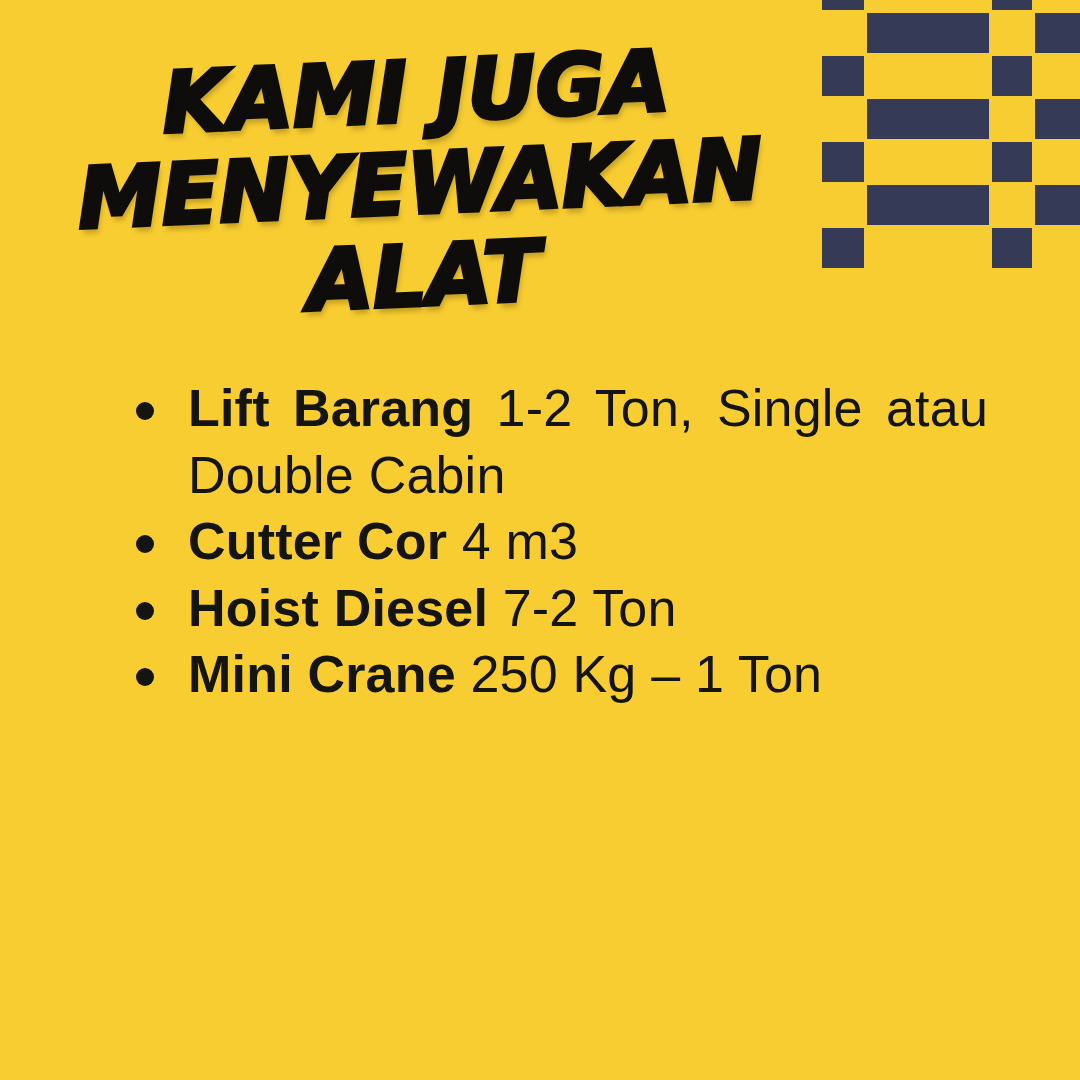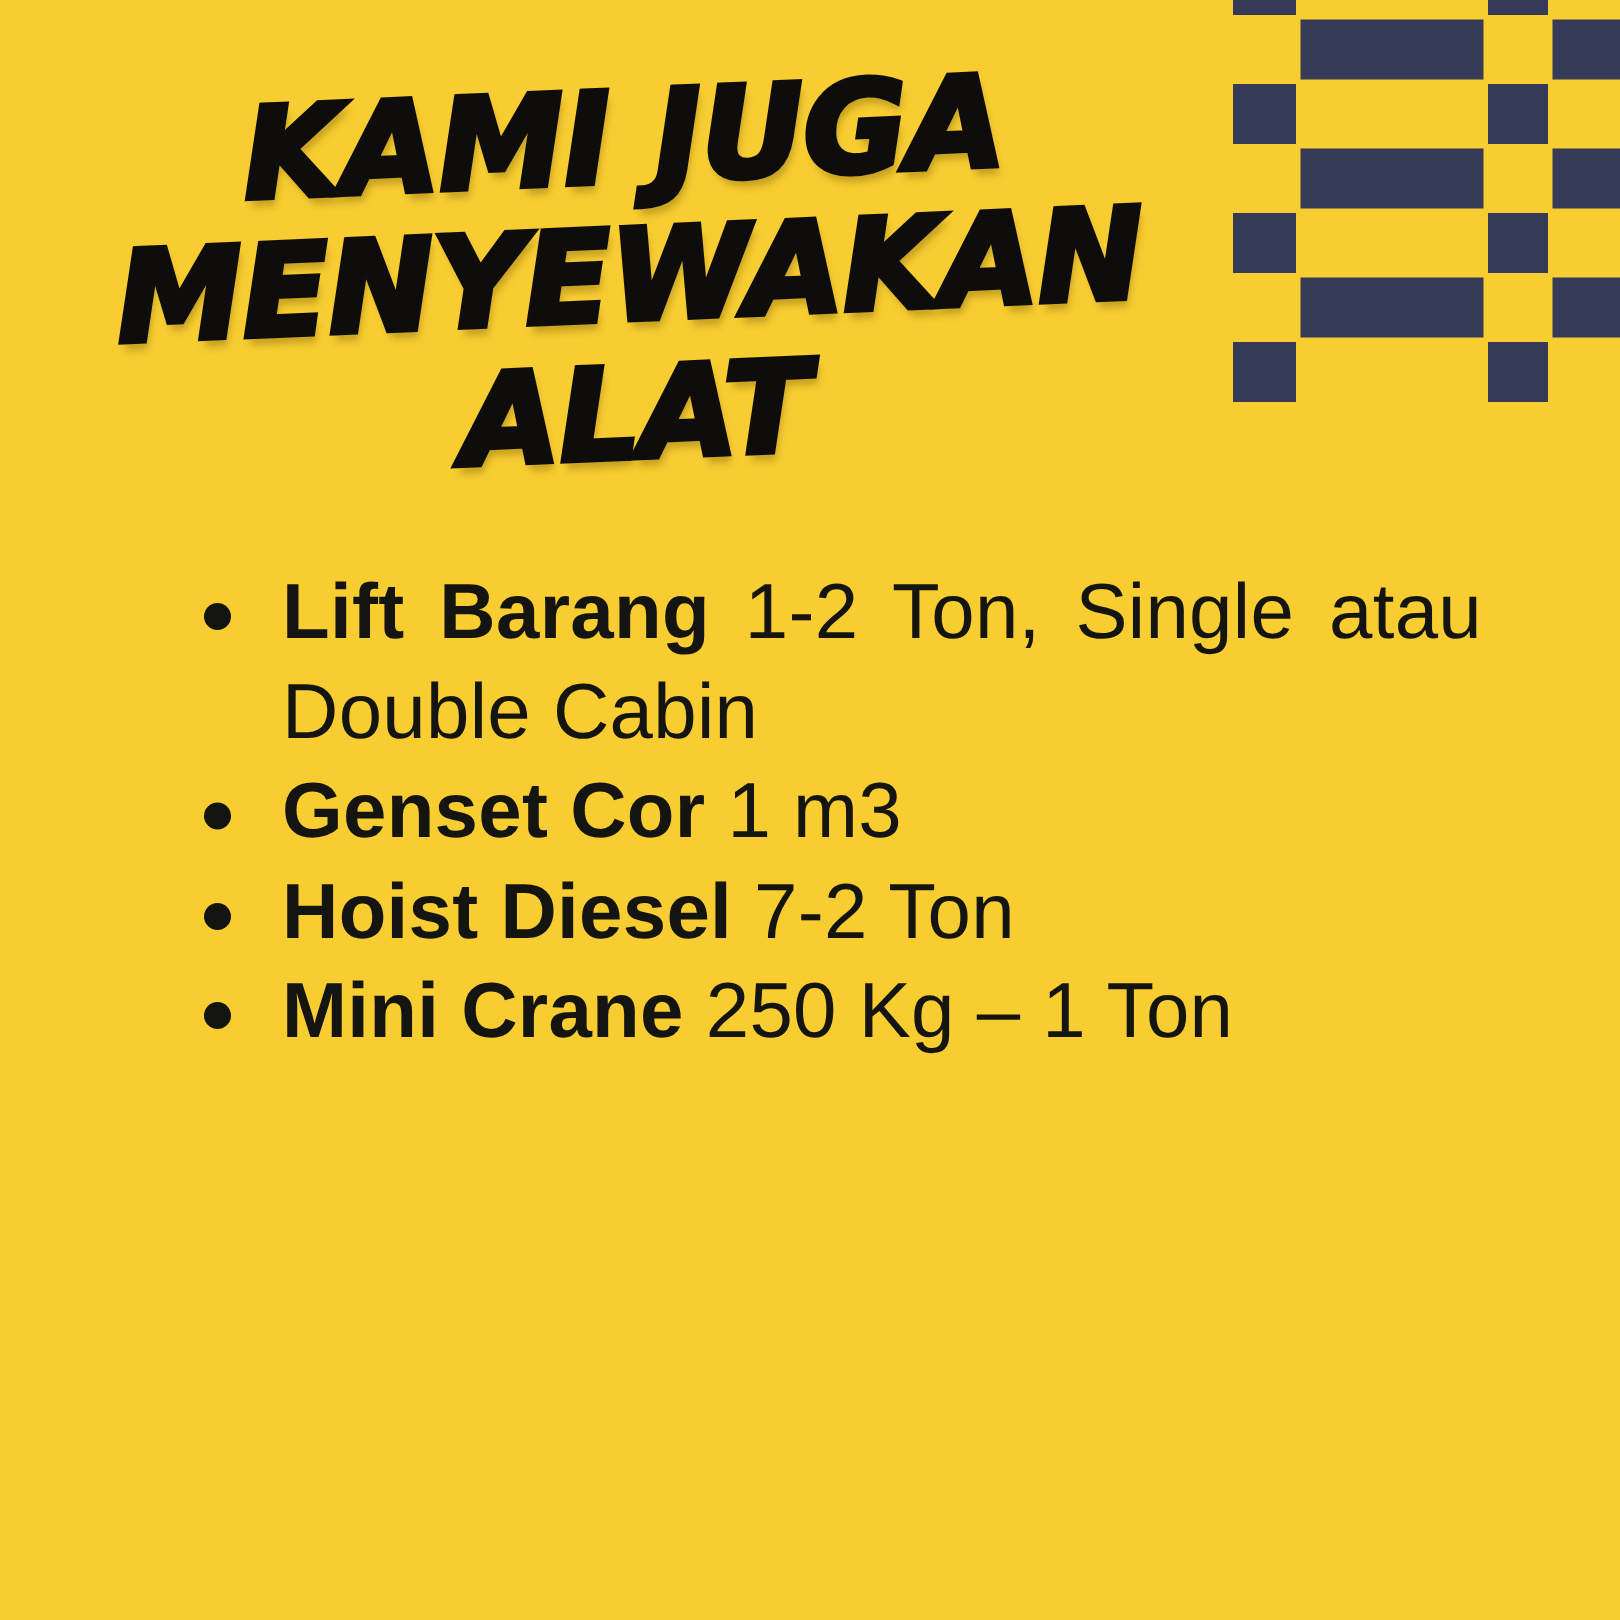--- a/index.html
+++ b/index.html
@@ -114,21 +114,21 @@
       <div class="cell"></div>
     </div>
 
   <div class="list">
       <div class="item">
       <span class="dot"></span>
       <span><span class="seg bold">Lift Barang</span><span class="seg"> 1-2 Ton, Single atau Double Cabin</span></span>
     </div>
       <div class="item">
       <span class="dot"></span>
-      <span><span class="seg bold">Genset Cor</span><span class="seg"> 1 m3</span></span>
+      <span><span class="seg bold">Cutter Cor</span><span class="seg"> 4 m3</span></span>
     </div>
       <div class="item">
       <span class="dot"></span>
       <span><span class="seg bold">Hoist Diesel</span><span class="seg"> 7-2 Ton</span></span>
     </div>
       <div class="item">
       <span class="dot"></span>
       <span><span class="seg bold">Mini Crane</span><span class="seg"> 250 Kg – 1 Ton</span></span>
     </div>
     </div>

